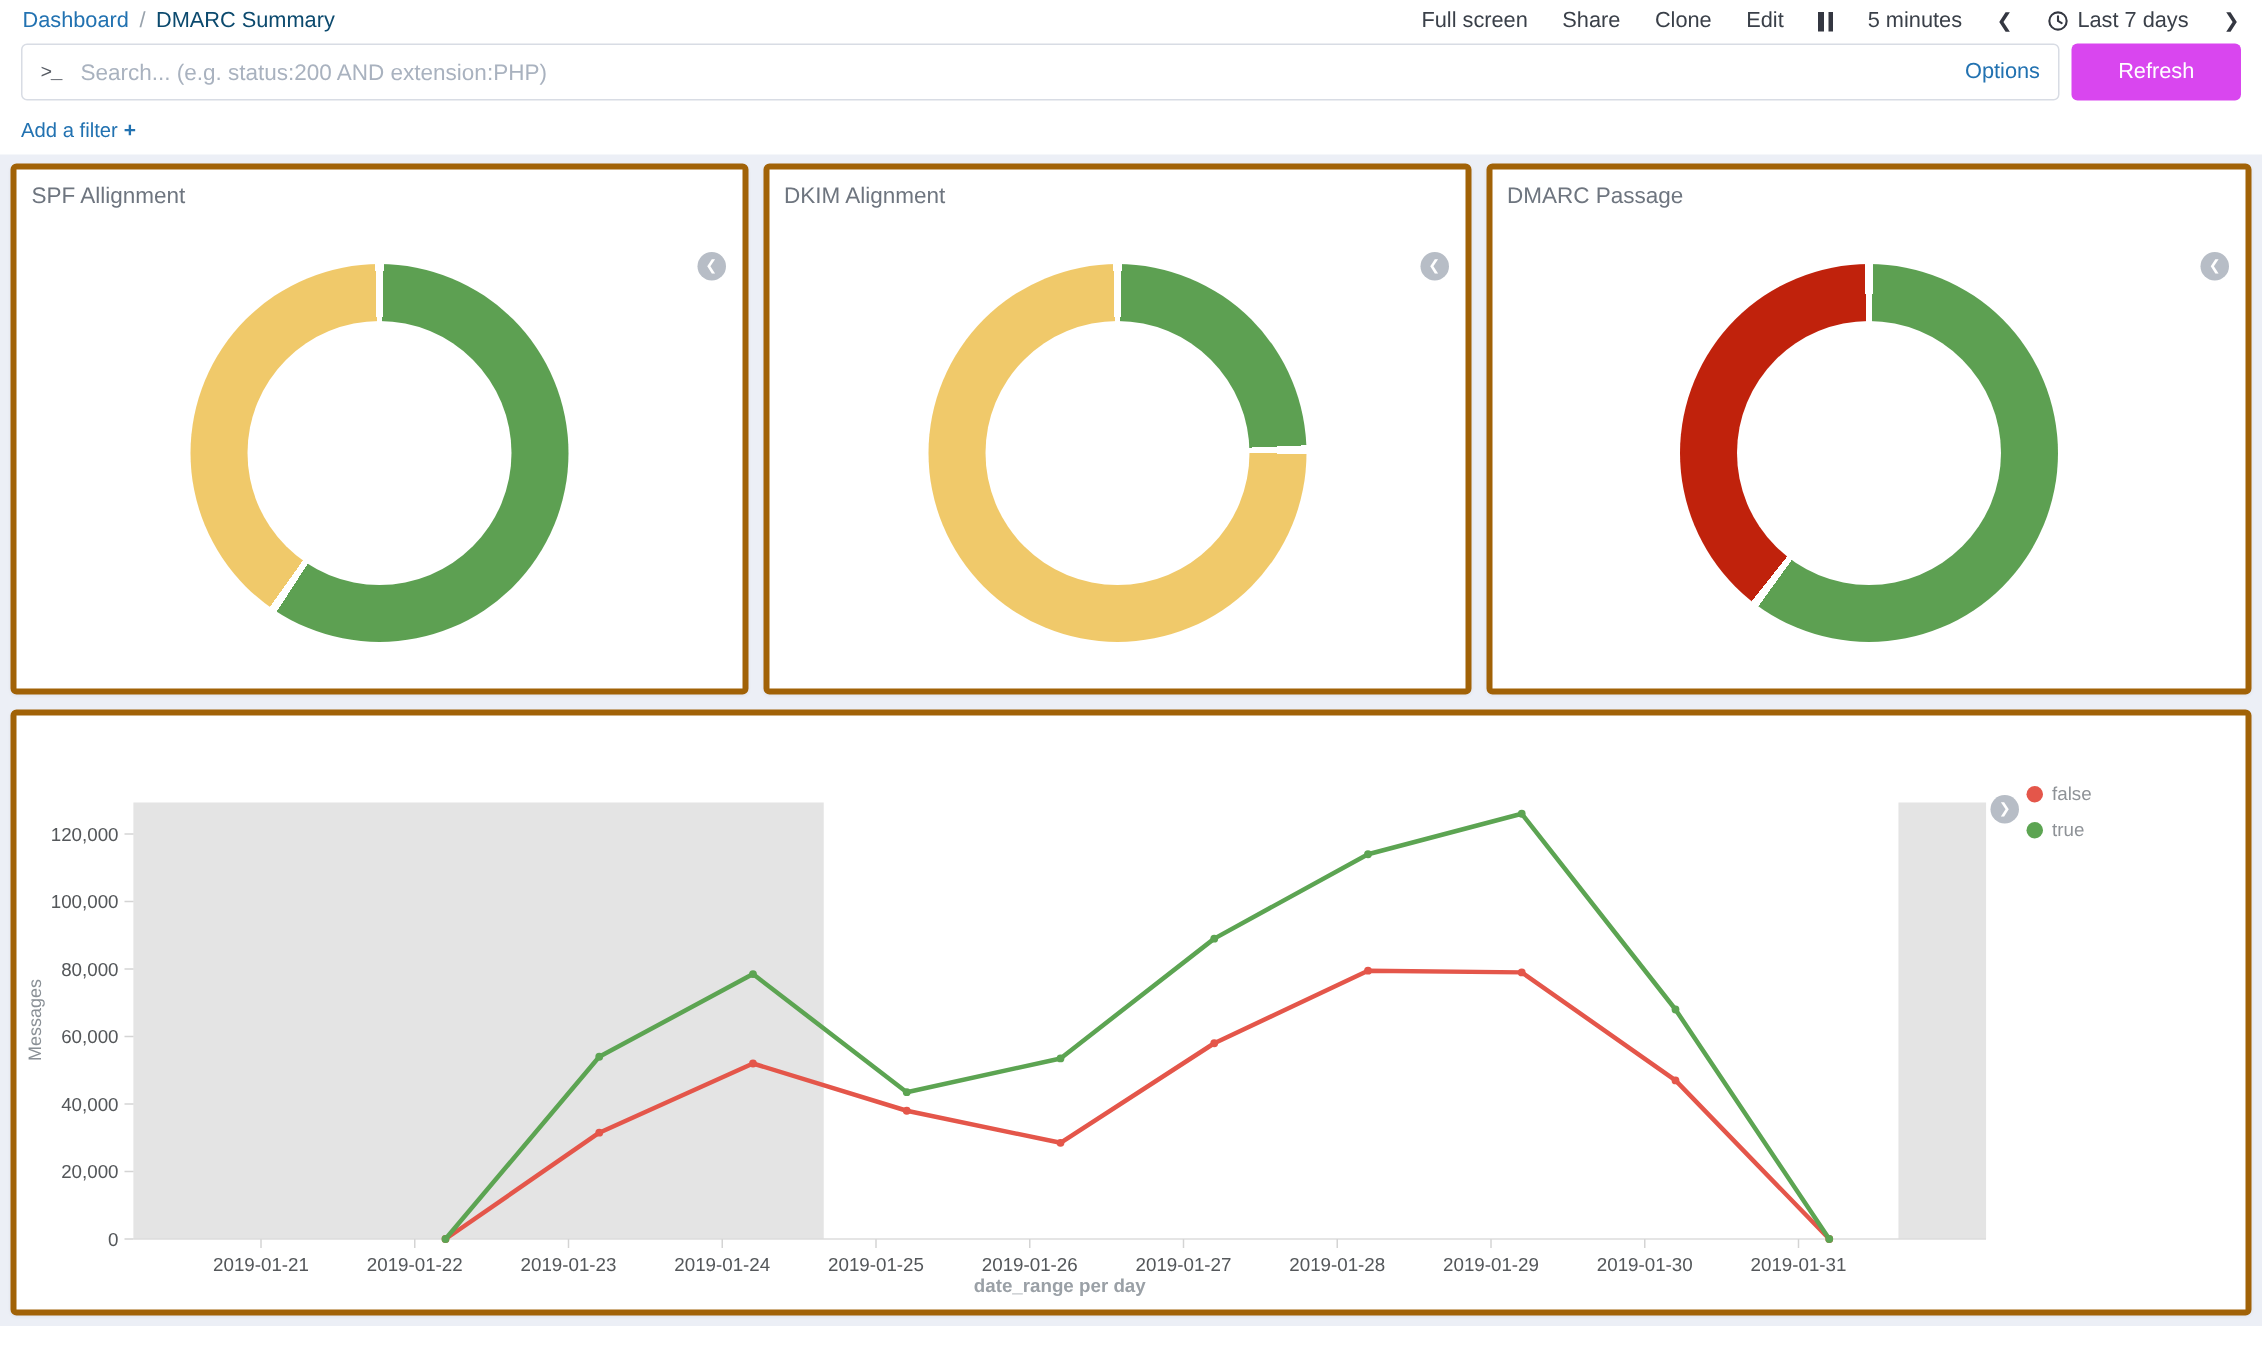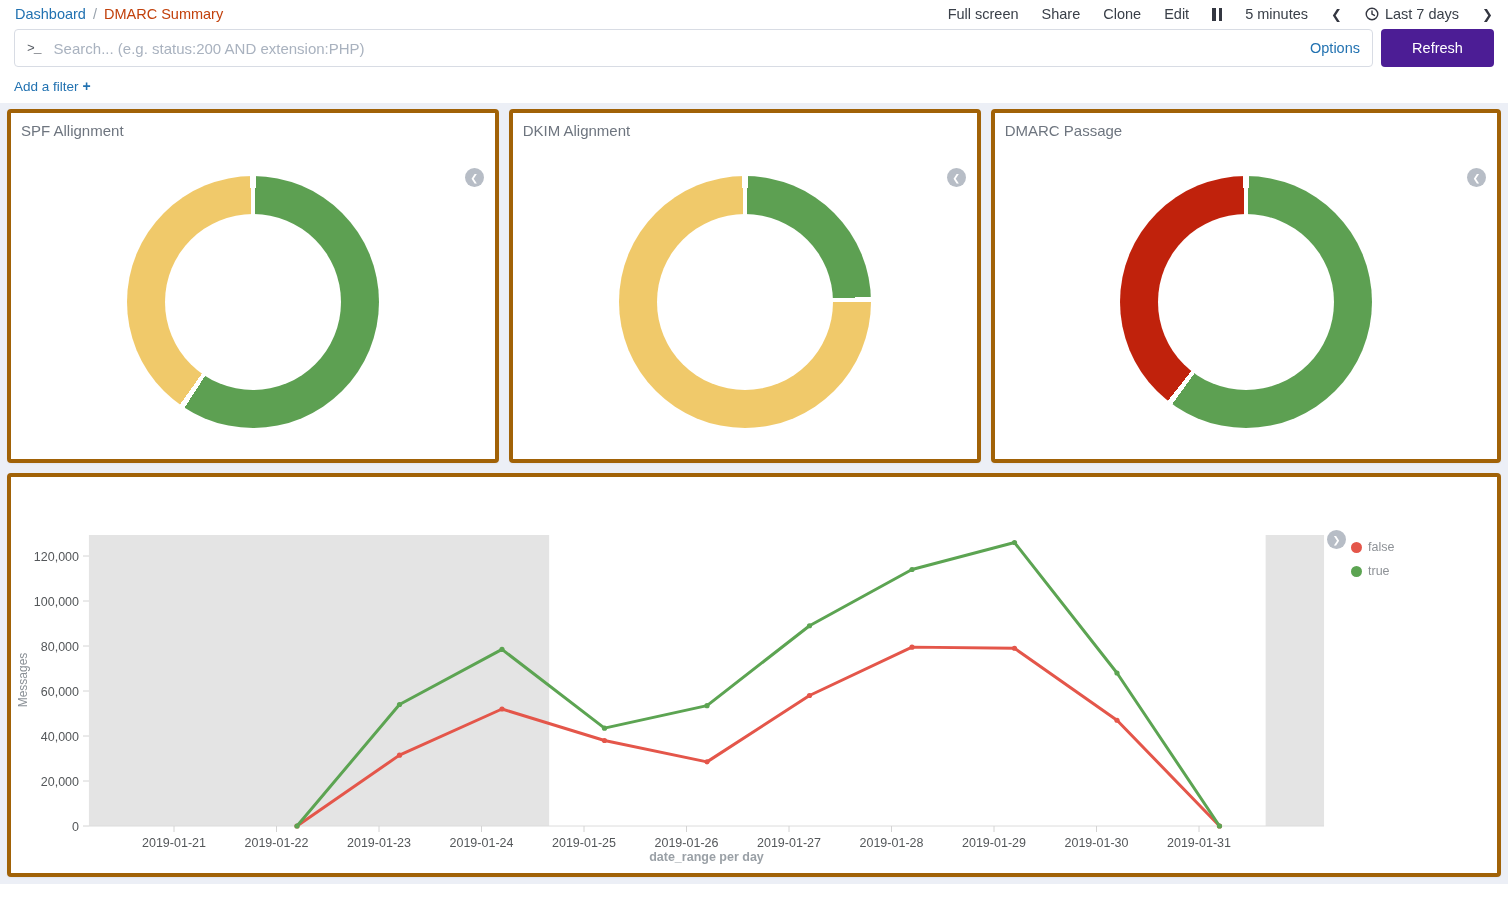--- a/index.html
+++ b/index.html
@@ -4,37 +4,37 @@
 <style>
   * { box-sizing: border-box; margin: 0; padding: 0; }
   html, body { width: 1508px; height: 898px; overflow: hidden; }
   body { font-family: "Liberation Sans", "DejaVu Sans", sans-serif; background: #fff; color: #343741; position: relative; }
 
   
   .topnav { display: flex; justify-content: space-between; align-items: center; padding: 4px 15px 3px 15px; height: 27px; }
   .breadcrumb { display: flex; align-items: center; font-size: 14.5px; }
   .crumb-link { color: #2272B1; cursor: pointer; }
   .crumb-sep { color: #98A2AC; margin: 0 7px; }
-  .crumb-current { color: #c2410c; }
+  .crumb-current { color: #0c4a6e; }
   .nav-menu { display: flex; align-items: center; gap: 23px; font-size: 14.5px; color: #3A4049; }
   .nav-item { cursor: pointer; white-space: nowrap; }
   .pause-icon { display: inline-flex; gap: 3px; cursor: pointer; align-items: center; height: 14px; }
   .pause-icon i { display: block; width: 3.5px; height: 13px; background: #343741; }
   .nav-chev { font-size: 13px; color: #343741; cursor: pointer; font-weight: bold; }
   .timepick { display: flex; align-items: center; gap: 6px; cursor: pointer; }
   .clock-icon { width: 14px; height: 14px; }
 
   
   .querybar { display: flex; gap: 8px; padding: 0 14px; margin-top: 2px; height: 38px; }
   .search-box { flex: 1; display: flex; align-items: center; border: 1px solid #D8DCE4; border-radius: 4px; background: #fff; padding: 0 12px; }
   .term-icon { font-family: "Liberation Mono", "DejaVu Sans Mono", monospace; font-size: 13px; color: #565B63; margin-right: 13px; letter-spacing: -1px; }
   .search-input { flex: 1; border: none; outline: none; font-size: 15px; color: #343741; background: transparent; font-family: inherit; }
   .search-input::placeholder { color: #A9B2BF; }
   .options-link { color: #2272B1; font-size: 14.5px; margin-left: 10px; cursor: pointer; }
-  .refresh-btn { width: 113px; background: #4c1d95; color: #fff; border: none; border-radius: 4px; font-size: 14.5px; font-family: inherit; cursor: pointer; font-weight: 500; }
+  .refresh-btn { width: 113px; background: #d946ef; color: #fff; border: none; border-radius: 4px; font-size: 14.5px; font-family: inherit; cursor: pointer; font-weight: 500; }
 
   
   .filterbar { padding: 11px 14px 9px 14px; font-size: 13.5px; }
   .add-filter { color: #2272B1; cursor: pointer; display: inline-flex; align-items: center; gap: 4px; }
   .add-filter .plus { font-weight: bold; font-size: 14px; }
 
   
   .dash { background: #ECEFF6; padding: 6px 7px 7px 7px; display: flex; flex-direction: column; gap: 10px; }
   .row { display: flex; gap: 10px; }
   .panel { background: #fff; border: 4px solid #a16207; border-radius: 4px; position: relative; box-shadow: 0 1px 2px rgba(80,90,110,.06); }
@@ -42,21 +42,21 @@
   .p1 { flex: 492 1 0; } .p2 { flex: 472 1 0; } .p3 { flex: 511 1 0; }
   .panel-title { padding: 9px 10px 4px 10px; font-size: 15px; color: #6E757F; }
   .legend-toggle { position: absolute; top: 55px; right: 11px; width: 19px; height: 19px; border-radius: 50%; background: #B7BDC6; color: #fff; font-size: 9.5px; display: flex; align-items: center; justify-content: center; cursor: pointer; }
   .donut { width: 252px; height: 252px; border-radius: 50%; margin: 33px auto 0 auto; position: relative; cursor: pointer; }
   .donut::after { content: ""; position: absolute; inset: 38px; background: #fff; border-radius: 50%; }
 
   
   .row2 { height: 404px; }
   .line-panel { flex: 1 1 auto; }
   .ts-toggle { position: absolute; top: 53px; left: 1316px; right: auto; }
-  .ts-legend { position: absolute; top: 63px; left: 1340px; display: flex; flex-direction: column; gap: 10px; }
+  .ts-legend { position: absolute; top: 45px; left: 1340px; display: flex; flex-direction: column; gap: 10px; }
   .legend-item { display: flex; align-items: center; gap: 6px; font-size: 12.5px; color: #8E9297; cursor: pointer; }
   .legend-dot { width: 11px; height: 11px; border-radius: 50%; flex: 0 0 auto; }
   .ts-svg { display: block; position: absolute; top: 0; left: 0; }
 </style>
 </head>
 <body>
 
 <div class="topnav">
   <div class="breadcrumb">
     <span class="crumb-link">Dashboard</span>

